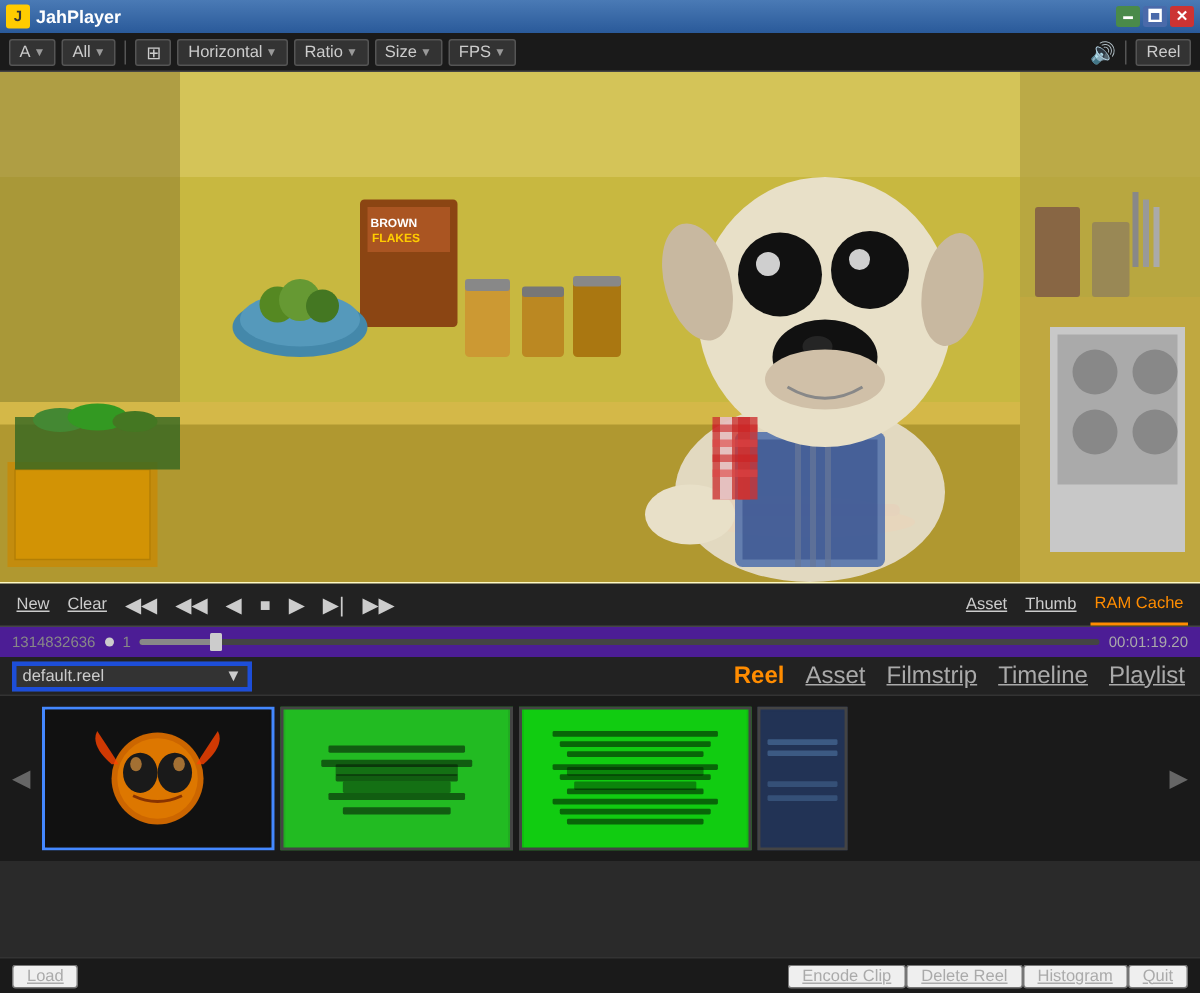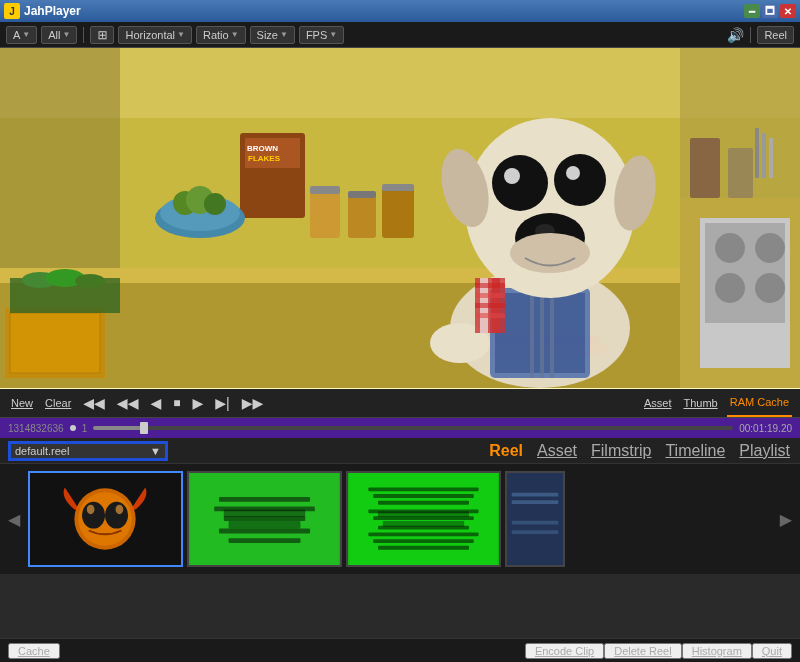--- a/index.html
+++ b/index.html
@@ -594,19 +594,19 @@
         <rect x="5" y="28" width="50" height="4" fill="rgba(100,150,200,0.4)" rx="1"></rect>
         <rect x="5" y="50" width="50" height="4" fill="rgba(100,150,200,0.3)" rx="1"></rect>
         <rect x="5" y="60" width="50" height="4" fill="rgba(100,150,200,0.3)" rx="1"></rect>
       </svg>
     </div>
   </div>
   <span class="filmstrip-arrow">▶</span>
 </div>
 
 <div id="bottom-bar">
-  <button class="bottom-btn">Cache</button>
+  <button class="bottom-btn">Load</button>
   <div class="bottom-spacer"></div>
   <button class="bottom-btn">Encode Clip</button>
   <button class="bottom-btn">Delete Reel</button>
   <button class="bottom-btn">Histogram</button>
   <button class="bottom-btn">Quit</button>
 </div>
 
 </body></html>

